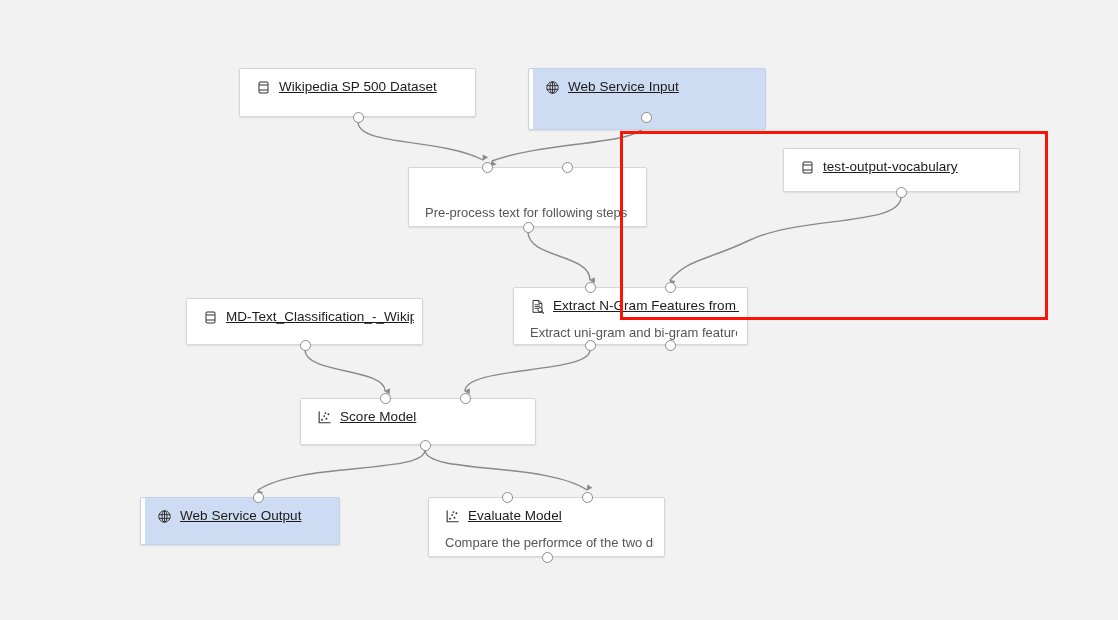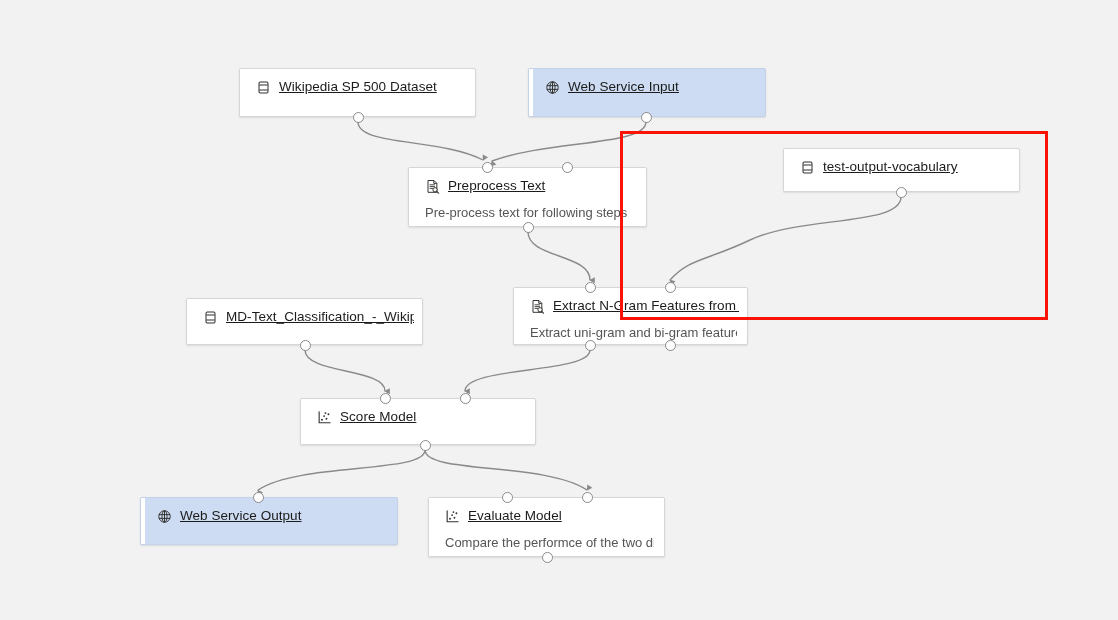--- a/index.html
+++ b/index.html
@@ -137,47 +137,35 @@
           <span class="icon">
             <svg viewBox="0 0 16 16" width="15" height="15">
               <rect x="3.2" y="2.2" width="9.6" height="11.6" rx="1.4" ry="1.4" fill="#ffffff" stroke="#323130" stroke-width="1.1"></rect>
               <path d="M3.4 5.4 H12.6" stroke="#323130" stroke-width="1.1"></path>
               <path d="M3.4 10.7 H12.6" stroke="#323130" stroke-width="1.1"></path>
             </svg>
           </span>
           <span class="label">Wikipedia SP 500 Dataset</span>
         </div>
       </div>
-      <div class="node blue" style="left: 528px; top: 68px; width: 238px; height: 49px;">
+      <div class="node blue" style="left: 528px; top: 68px; width: 238px; height: 62px;">
         <div class="accent"></div>
         <div class="node-title">
           <span class="icon">
             <svg viewBox="0 0 16 16" width="15" height="15">
               <circle cx="8" cy="8" r="6.1" fill="none" stroke="#323130" stroke-width="1.05"></circle>
               <ellipse cx="8" cy="8" rx="2.7" ry="6.1" fill="none" stroke="#323130" stroke-width="1.05"></ellipse>
               <path d="M2.1 6 H13.9 M2.1 10 H13.9 M8 1.9 V14.1" stroke="#323130" stroke-width="1.05" fill="none"></path>
             </svg>
           </span>
           <span class="label">Web Service Input</span>
         </div>
       </div>
       <div class="node" style="left: 408px; top: 167px; width: 239px; height: 60px;">
         <div class="accent"></div>
-        <div class="node-title">
-          <span class="icon">
-            <svg viewBox="0 0 16 16" width="15" height="15">
-              <path d="M3.2 1.6 H9.6 L12.6 4.6 V14.2 H3.2 Z" fill="#ffffff" stroke="#323130" stroke-width="1.05" stroke-linejoin="round"></path>
-              <path d="M9.4 1.8 V4.7 H12.4" fill="none" stroke="#323130" stroke-width="1.05"></path>
-              <path d="M4.9 6.2 H10.6 M4.9 8.1 H10.6 M4.9 10.0 H8.4" stroke="#323130" stroke-width="0.95"></path>
-              <circle cx="10.7" cy="11.5" r="2.3" fill="#ffffff" stroke="#323130" stroke-width="1.05"></circle>
-              <path d="M12.4 13.2 L14.4 15.1" stroke="#323130" stroke-width="1.3" stroke-linecap="round"></path>
-            </svg>
-          </span>
-          <span class="label">Preprocess Text</span>
-        </div>
         <div class="node-desc">Pre-process text for following steps</div>
       </div>
       <div class="node" style="left: 783px; top: 148px; width: 237px; height: 44px; text-align: center;">
         <div class="accent"></div>
         <div class="node-title">
           <span class="icon">
             <svg viewBox="0 0 16 16" width="15" height="15">
               <rect x="3.2" y="2.2" width="9.6" height="11.6" rx="1.4" ry="1.4" fill="#ffffff" stroke="#323130" stroke-width="1.1"></rect>
               <path d="M3.4 5.4 H12.6" stroke="#323130" stroke-width="1.1"></path>
               <path d="M3.4 10.7 H12.6" stroke="#323130" stroke-width="1.1"></path>
@@ -224,21 +212,21 @@
               <circle cx="5.3" cy="10.4" r="1.02" fill="#323130"></circle>
               <circle cx="7.6" cy="6.5" r="1.02" fill="#323130"></circle>
               <circle cx="10.1" cy="9.3" r="1.02" fill="#323130"></circle>
               <circle cx="12.2" cy="4.5" r="1.02" fill="#323130"></circle>
               <circle cx="9.0" cy="3.3" r="1.02" fill="#323130"></circle>
             </svg>
           </span>
           <span class="label">Score Model</span>
         </div>
       </div>
-      <div class="node blue" style="left: 140px; top: 497px; width: 258px; height: 48px;">
+      <div class="node blue" style="left: 140px; top: 497px; width: 200px; height: 48px;">
         <div class="accent"></div>
         <div class="node-title">
           <span class="icon">
             <svg viewBox="0 0 16 16" width="15" height="15">
               <circle cx="8" cy="8" r="6.1" fill="none" stroke="#323130" stroke-width="1.05"></circle>
               <ellipse cx="8" cy="8" rx="2.7" ry="6.1" fill="none" stroke="#323130" stroke-width="1.05"></ellipse>
               <path d="M2.1 6 H13.9 M2.1 10 H13.9 M8 1.9 V14.1" stroke="#323130" stroke-width="1.05" fill="none"></path>
             </svg>
           </span>
           <span class="label">Web Service Output</span>

